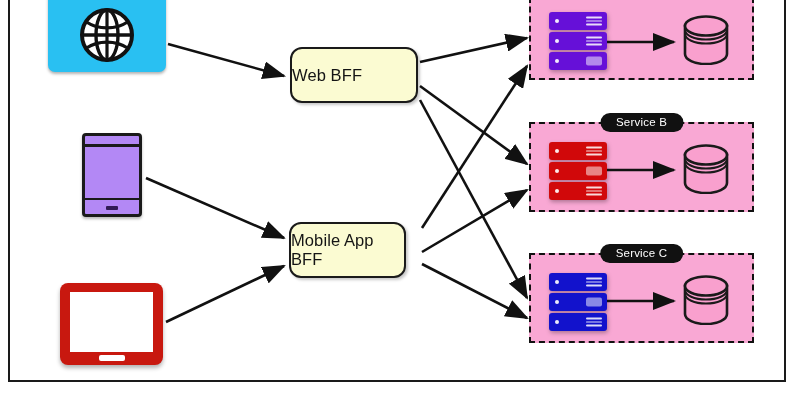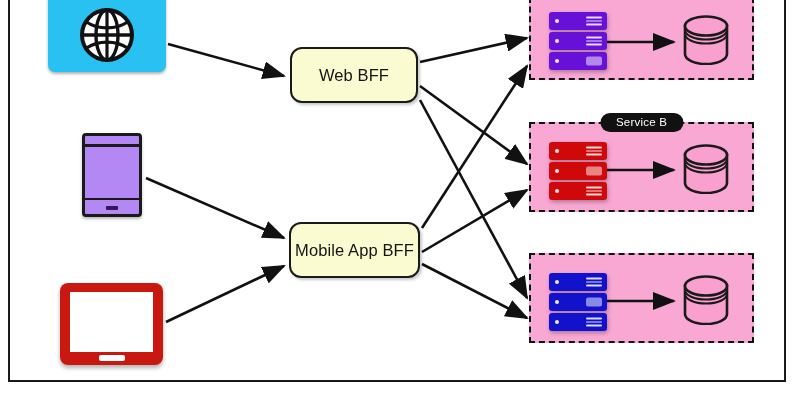--- a/index.html
+++ b/index.html
@@ -118,28 +118,28 @@
 
   
   .bff-box {
     position: absolute;
     background: #fbfbd2;
     border: 2.2px solid #1a1a1a;
     border-radius: 12px;
     box-sizing: border-box;
     display: flex;
     align-items: center;
-    justify-content: center;
+    justify-content: flex-start;
     box-shadow: 2px 2px 3px rgba(0,0,0,0.22);
     font-size: 16.5px;
     color: #141414;
     letter-spacing: 0.1px;
   }
   #bff-web  { left: 290px; top: 47px;  width: 128px; height: 56px; }
-  #bff-mobile { left: 289px; top: 222px; width: 131px; height: 56px; }
+  #bff-mobile { left: 289px; top: 222px; width: 117px; height: 56px; }
 
   
   .service-group {
     position: absolute;
     background: #f9a8d4;
     border: 2.2px dashed #111111;
     box-sizing: border-box;
   }
   #service-a { left: 529px; top: -32px;  width: 225px; height: 112px; }
   #service-b { left: 529px; top: 122px;  width: 225px; height: 90px; }
@@ -291,20 +291,21 @@
       <svg viewBox="0 0 46 50" width="46" height="50">
         <path d="M2,11 L2,39 A21,10 0 0,0 44,39 L44,11 Z" fill="#f9a0ce" stroke="#1a1a1a" stroke-width="2.6"></path>
         <ellipse cx="23" cy="11" rx="21" ry="9.5" fill="#f9a0ce" stroke="#1a1a1a" stroke-width="2.6"></ellipse>
         <path d="M2,15 A21,9.5 0 0,0 44,15" fill="none" stroke="#1a1a1a" stroke-width="2"></path>
         <path d="M2,19 A21,9.5 0 0,0 44,19" fill="none" stroke="#1a1a1a" stroke-width="2"></path>
       </svg>
     </div>
   </div>
 
   <div class="service-group" id="service-c">
+    <div class="service-badge">Service C</div>
 
     <div class="server-stack" style="left:18px; top:18px;">
       <div class="server-unit" style="background:#1212cc">
         <span class="server-led"></span>
         <span class="server-vents">
             <span></span>
             <span></span>
             <span></span>
           </span>
       </div>

